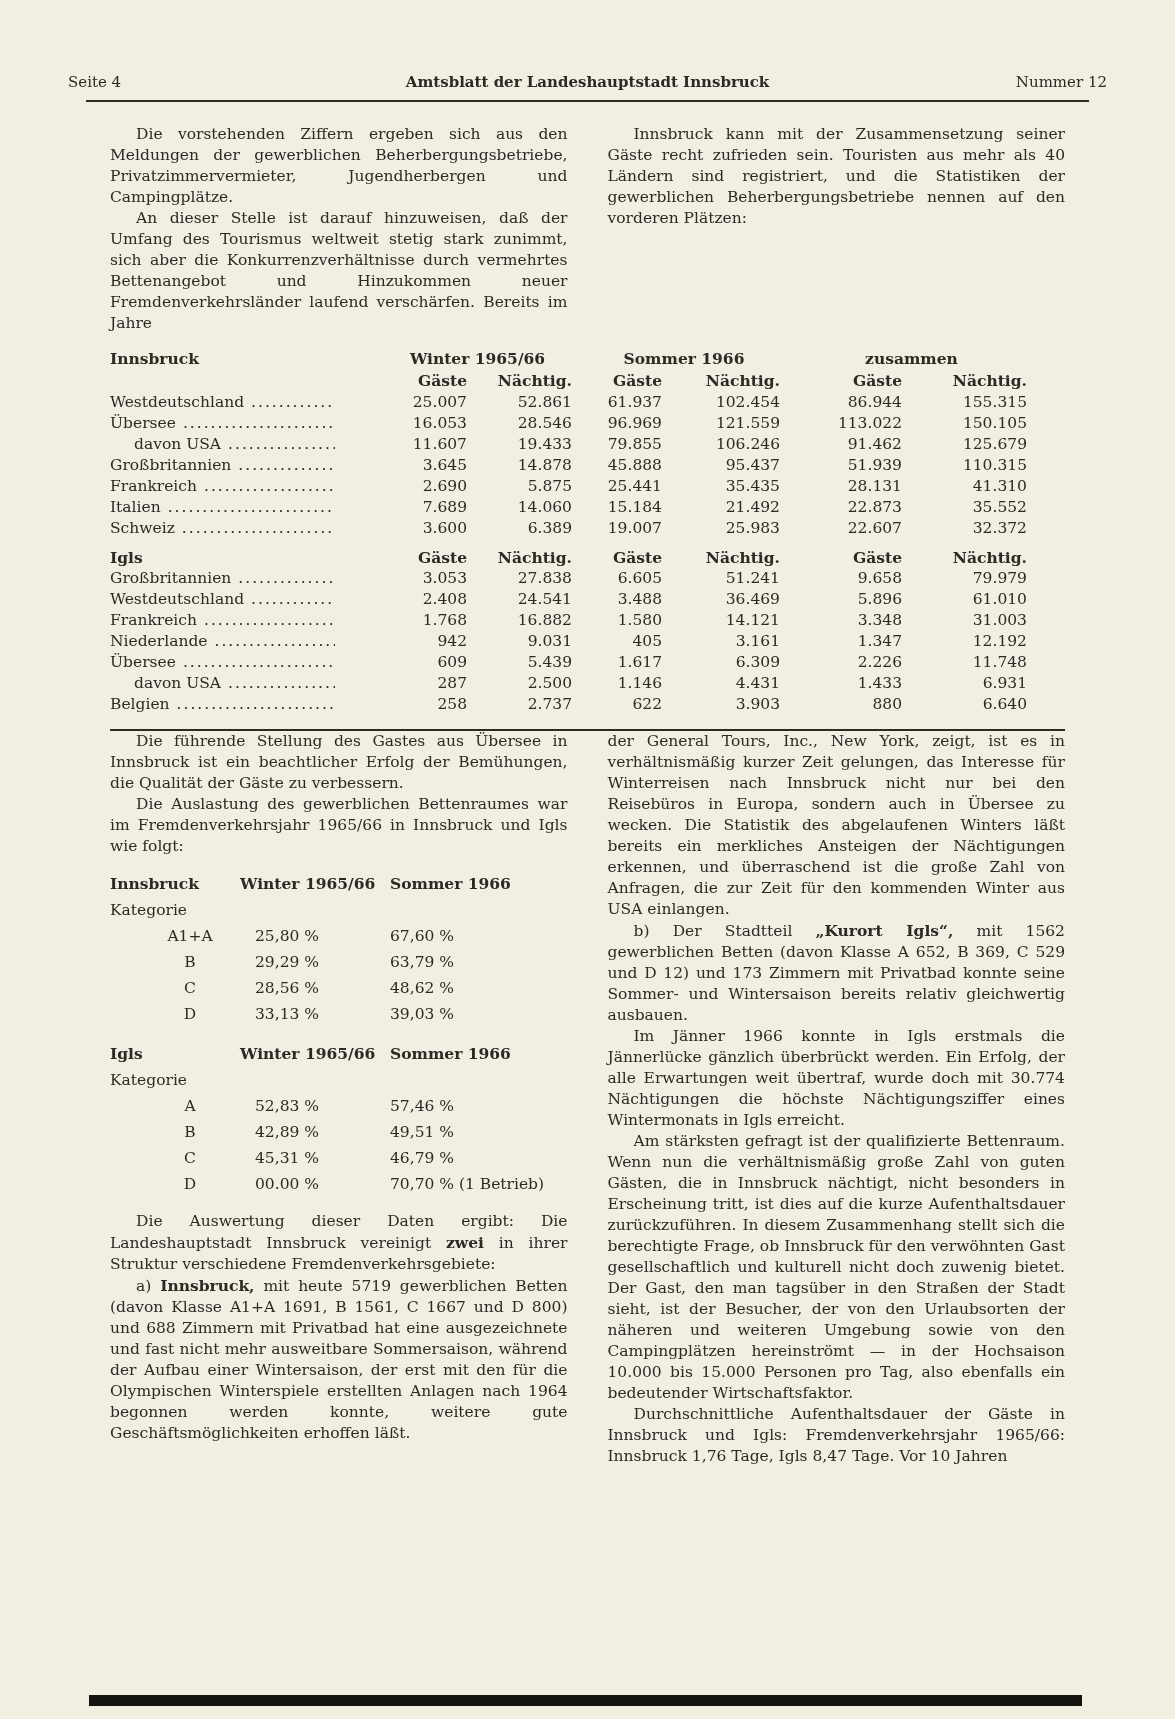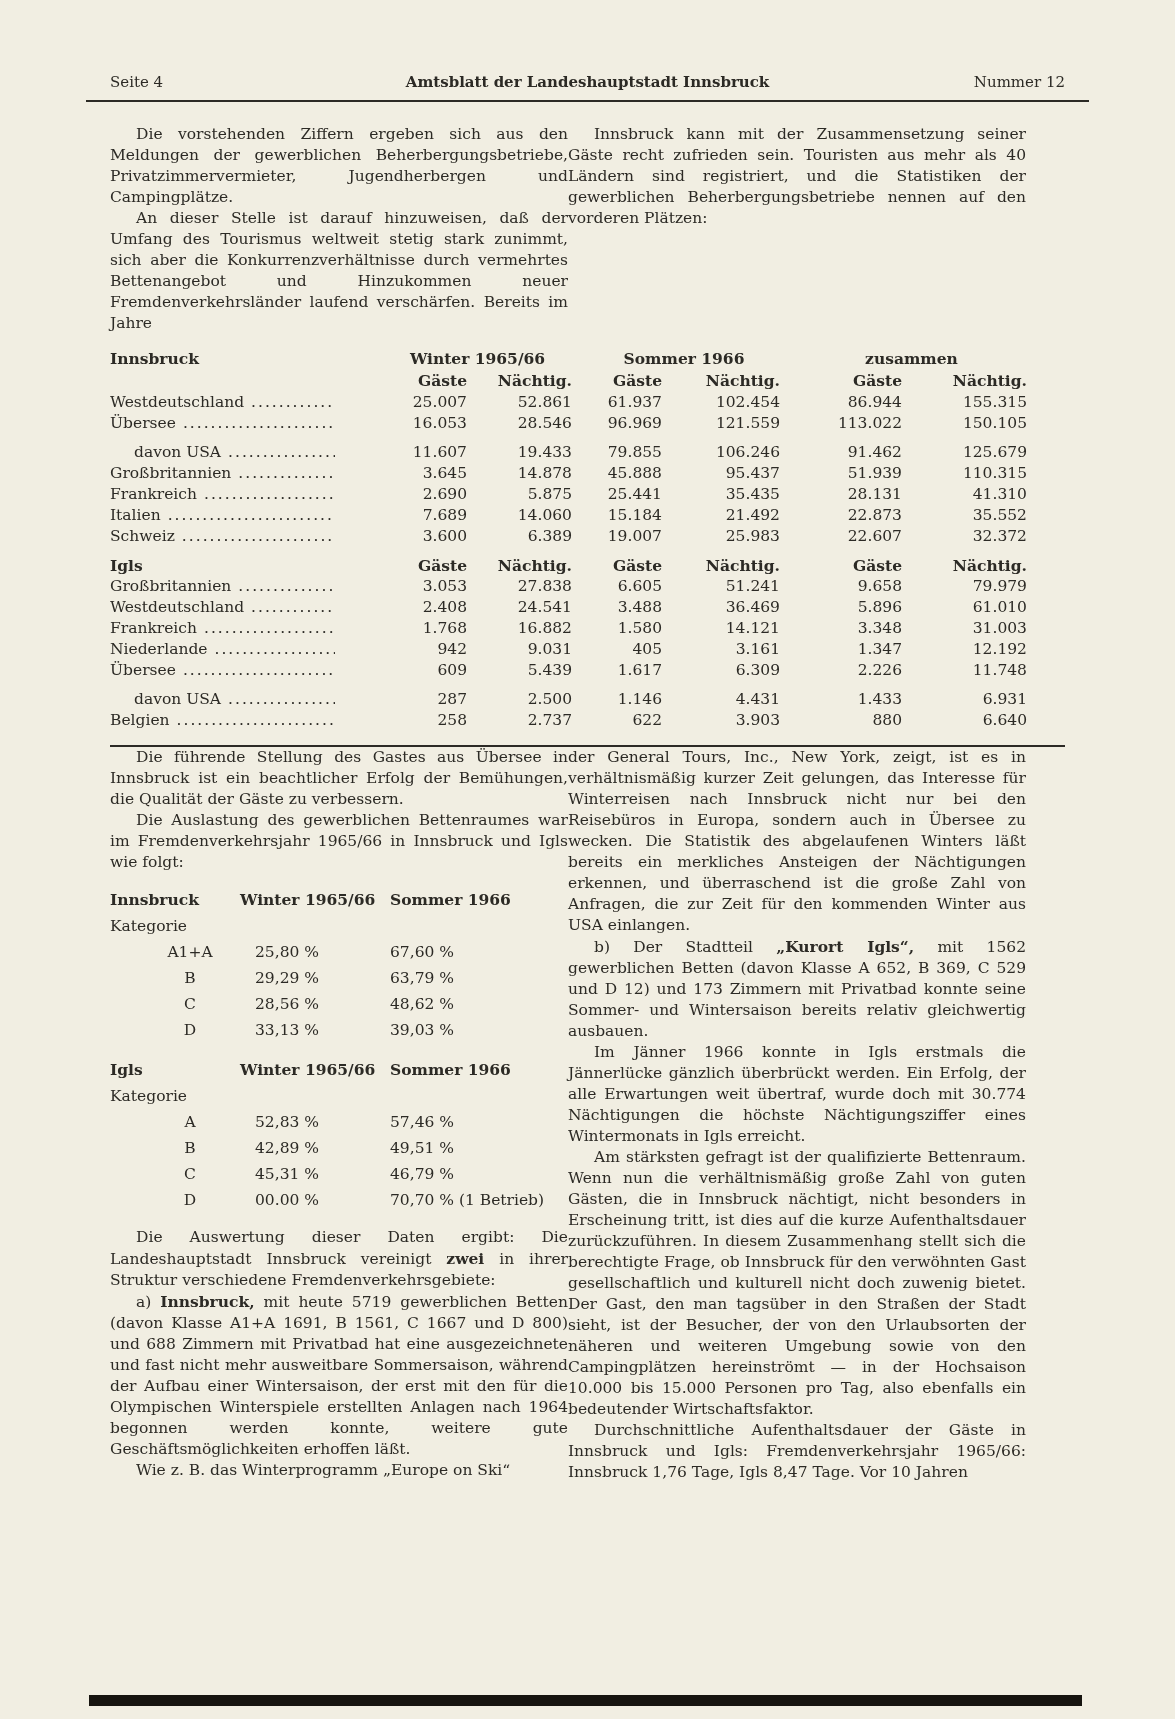--- a/index.html
+++ b/index.html
@@ -4,43 +4,43 @@
 <style>
   * { margin:0; padding:0; box-sizing:border-box; }
   html,body { background:#f1eee2; }
   .page {
     position:relative; width:1175px; height:1719px;
     background:#f1eee2; color:#2c2a25; overflow:hidden;
     font-family:"DejaVu Serif","Liberation Serif",serif;
     font-size:15.5px; line-height:21px;
   }
   .masthead {
-    margin:72px 110px 0; display:grid; grid-template-columns:1fr auto 1fr;
+    margin:72px 68px 0; display:grid; grid-template-columns:1fr auto 1fr;
     font-size:15px; align-items:baseline;
   }
   .masthead .mh-left { text-align:left; }
   .masthead .mh-center { text-align:center; font-weight:bold; }
   .masthead .mh-right { text-align:right; }
   .head-rule { margin:7px 86px 0; height:2px; background:#2c2a25; }
   .body-content { margin:22px 110px 0; }
-  .two-col { display:flex; }
+  .two-col { display:flex; gap:40px; }
   .col { width:458px; text-align:justify; }
   p.para { margin:0; }
   p.para.indent { text-indent:26px; }
   .b { font-weight:bold; }
 
   
   table.stats { margin-top:14px; width:925px; border-collapse:collapse; table-layout:fixed; }
   table.stats th, table.stats td { padding:0; font-weight:normal; line-height:21px; vertical-align:bottom; white-space:nowrap; }
   table.stats thead th { line-height:22px; }
   table.stats .grp { font-weight:bold; }
   table.stats .ctr { text-align:center; }
   table.stats .num { text-align:right; padding-right:8px; }
   table.stats .lbl { text-align:left; }
-  table.stats td.lbl.ind .lblflex { padding-left:24px;margin-top:8px; }
+  table.stats td.lbl.ind .lblflex { padding-left:24px; }
   .lblflex { display:flex; align-items:flex-end; }
   .lblflex .dots { flex:1; overflow:hidden; white-space:nowrap; letter-spacing:2px; margin-left:7px; margin-right:40px; }
   tr.igls-head th { padding-top:8px; }
   th.zus { padding-left:75px; }
 
   .divider { margin:14px 0 0; height:2px; background:#2c2a25; }
   .sec2 { }
 
   
   table.cat-table { border-collapse:collapse; table-layout:fixed; width:445px; margin:14px 0 14px; }
@@ -406,21 +406,20 @@
                 <td class="cat">D</td>
                 <td class="val">00.00 %</td>
                 <td class="val2">70,70 % (1 Betrieb)</td>
               </tr>
             </tbody>
         </table>
 
         <div>
             <p class="para indent"><span>Die Auswertung dieser Daten ergibt: Die Landeshauptstadt Innsbruck vereinigt </span><span class="b">zwei</span><span> in ihrer Struktur verschiedene Fremdenverkehrsgebiete:</span></p>
             <p class="para indent"><span>a) </span><span class="b">Innsbruck,</span><span> mit heute 5719 gewerblichen Betten (davon Klasse A1+A 1691, B 1561, C 1667 und D 800) und 688 Zimmern mit Privatbad hat eine ausgezeichnete und fast nicht mehr ausweitbare Sommersaison, während der Aufbau einer Wintersaison, der erst mit den für die Olympischen Winterspiele erstellten Anlagen nach 1964 begonnen werden konnte, weitere gute Geschäftsmöglichkeiten erhoffen läßt.</span></p>
-            <p class="para indent"><span>Wie z. B. das Winterprogramm „Europe on Ski“</span></p>
           </div>
       </div>
 
       <div class="col">
           <p class="para"><span>der General Tours, Inc., New York, zeigt, ist es in verhältnismäßig kurzer Zeit gelungen, das Interesse für Winterreisen nach Innsbruck nicht nur bei den Reisebüros in Europa, sondern auch in Übersee zu wecken. Die Statistik des abgelaufenen Winters läßt bereits ein merkliches Ansteigen der Nächtigungen erkennen, und überraschend ist die große Zahl von Anfragen, die zur Zeit für den kommenden Winter aus USA einlangen.</span></p>
           <p class="para indent"><span>b) Der Stadtteil </span><span class="b">„Kurort Igls“,</span><span> mit 1562 gewerblichen Betten (davon Klasse A 652, B 369, C 529 und D 12) und 173 Zimmern mit Privatbad konnte seine Sommer- und Wintersaison bereits relativ gleichwertig ausbauen.</span></p>
           <p class="para indent"><span>Im Jänner 1966 konnte in Igls erstmals die Jännerlücke gänzlich überbrückt werden. Ein Erfolg, der alle Erwartungen weit übertraf, wurde doch mit 30.774 Nächtigungen die höchste Nächtigungsziffer eines Wintermonats in Igls erreicht.</span></p>
           <p class="para indent"><span>Am stärksten gefragt ist der qualifizierte Bettenraum. Wenn nun die verhältnismäßig große Zahl von guten Gästen, die in Innsbruck nächtigt, nicht besonders in Erscheinung tritt, ist dies auf die kurze Aufenthaltsdauer zurückzuführen. In diesem Zusammenhang stellt sich die berechtigte Frage, ob Innsbruck für den verwöhnten Gast gesellschaftlich und kulturell nicht doch zuwenig bietet. Der Gast, den man tagsüber in den Straßen der Stadt sieht, ist der Besucher, der von den Urlaubsorten der näheren und weiteren Umgebung sowie von den Campingplätzen hereinströmt — in der Hochsaison 10.000 bis 15.000 Personen pro Tag, also ebenfalls ein bedeutender Wirtschaftsfaktor.</span></p>
           <p class="para indent"><span>Durchschnittliche Aufenthaltsdauer der Gäste in Innsbruck und Igls: Fremdenverkehrsjahr 1965/66: Innsbruck 1,76 Tage, Igls 8,47 Tage. Vor 10 Jahren</span></p>
         </div>

